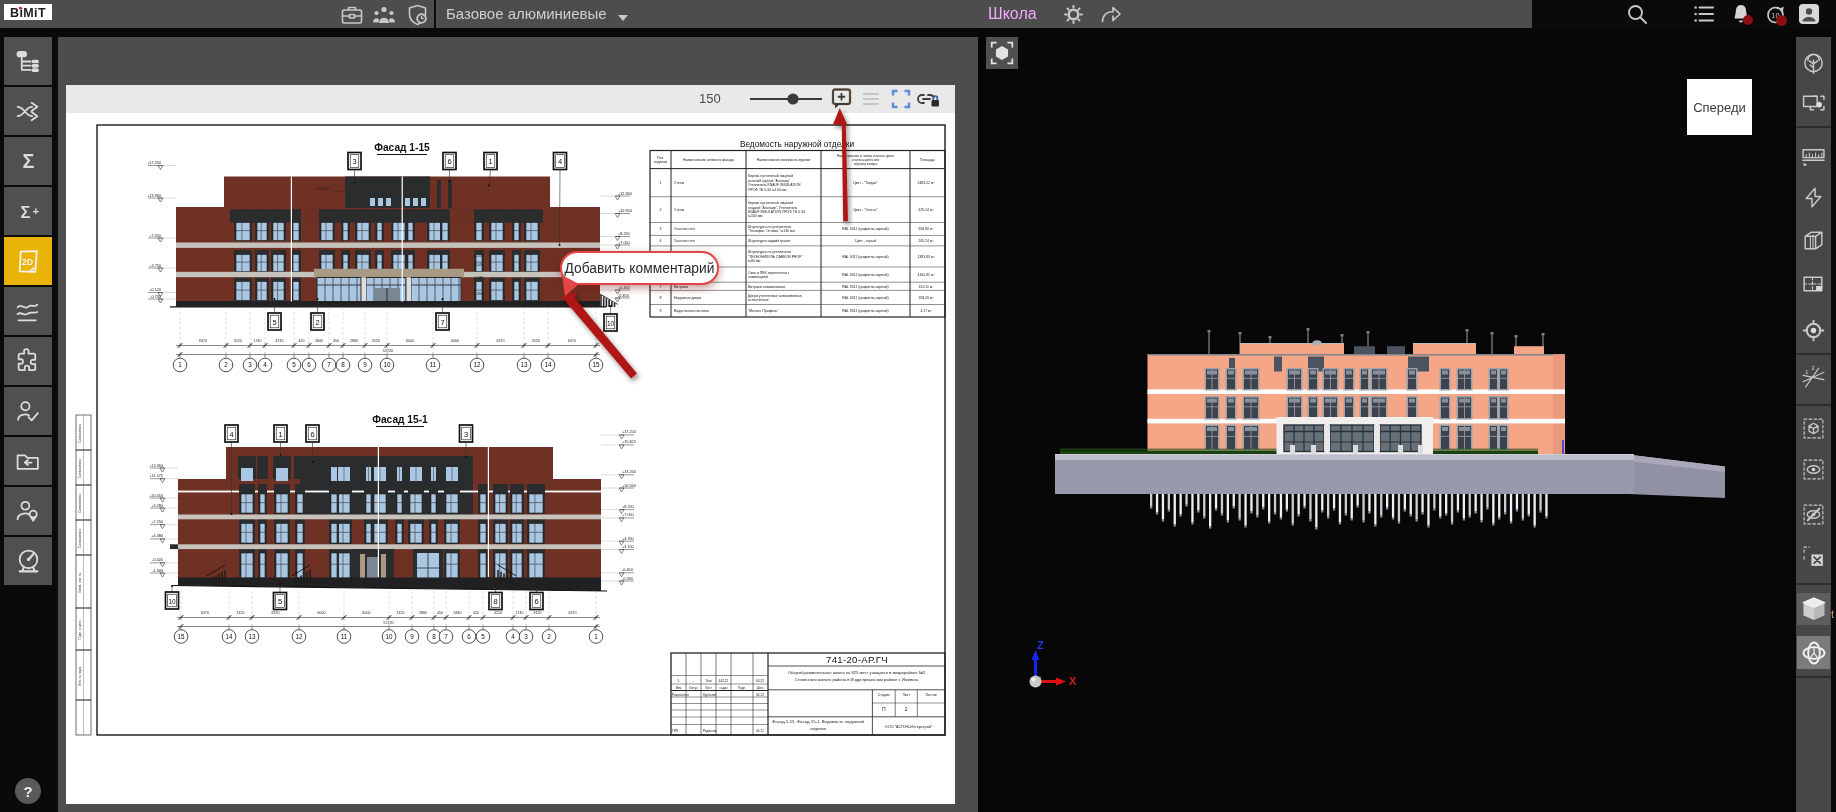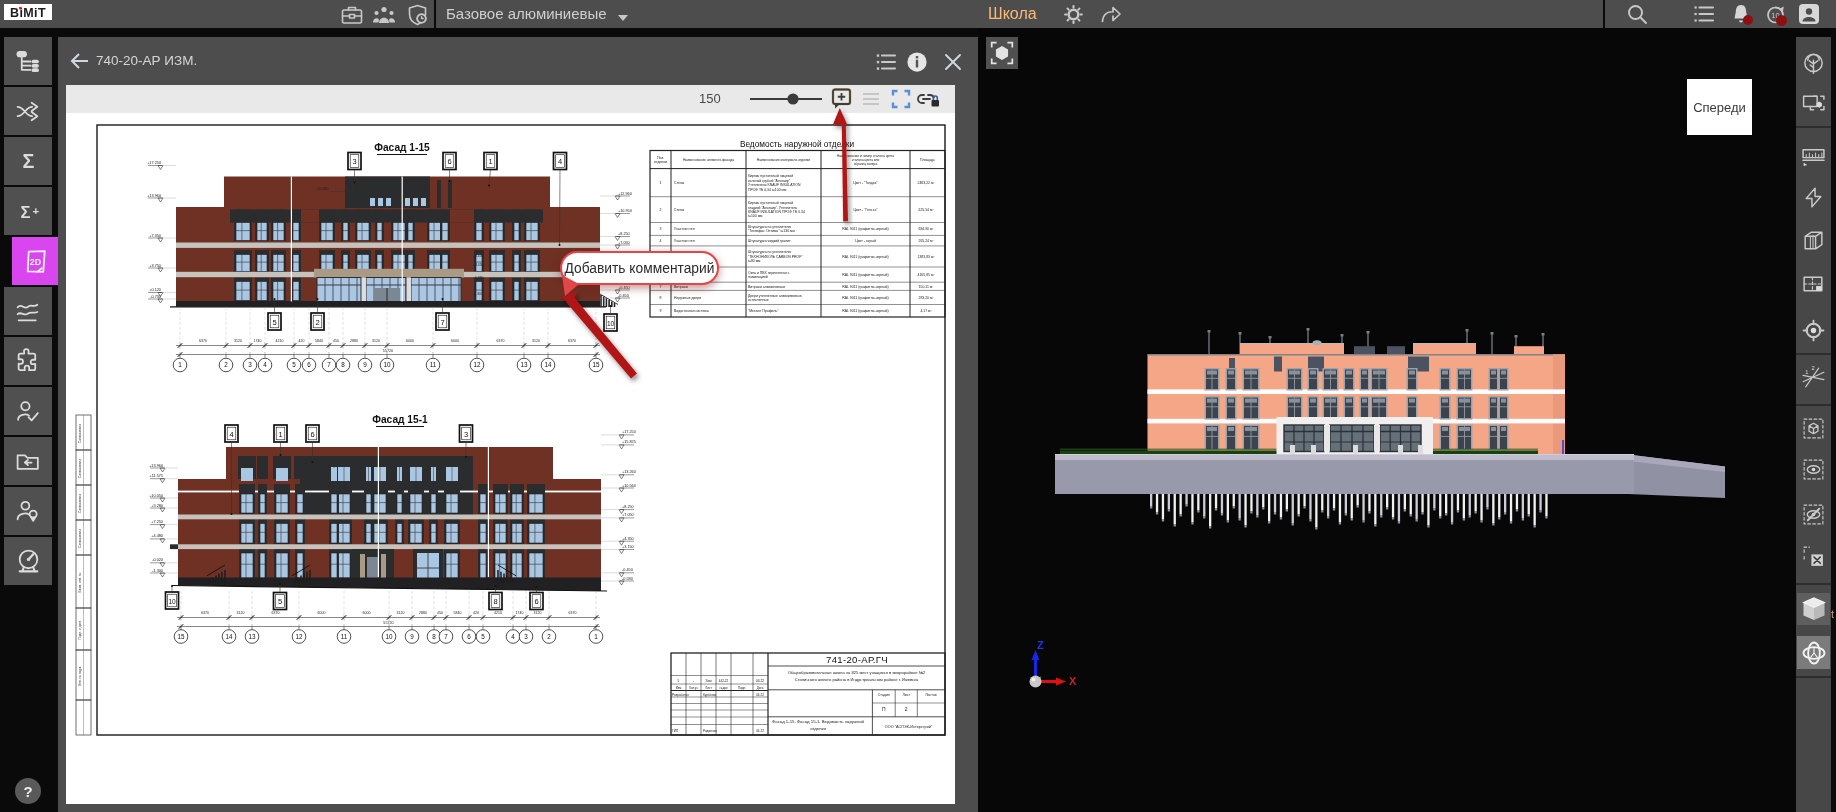--- a/index.html
+++ b/index.html
@@ -1,19 +1,19 @@
 <!DOCTYPE html>
 <html><head><meta charset="utf-8"><style>
 * { box-sizing: border-box; }
 body { margin:0; width:1836px; height:812px; background:#0a0a0a; font-family:"Liberation Sans", sans-serif; overflow:hidden; position:relative; }
 .abs { position:absolute; }
-#topbar { left:0; top:0; width:1836px; height:28px; background:#4d4d4d; }
+#topbar { left:0; top:0; width:1532px; height:28px; background:#4d4d4d; }
 #sidebar { left:0; top:30px; width:57px; height:782px; background:#0a0a0a; }
 .sbtn { position:absolute; left:4px; width:48px; height:48px; background:#505050; display:flex; align-items:center; justify-content:center; }
-.sbtn.act { background:#d946ef;margin-left:8px; }
+.sbtn.act { background:#eab308; }
 #panel { left:58px; top:37px; width:920px; height:775px; background:#4d4d4d; }
 #phead { position:absolute; left:0; top:0; width:100%; height:48px; color:#d9d9d9; }
 #ptool { position:absolute; left:8px; top:48px; width:889px; height:28px; background:#e9e9e9; }
 #page  { position:absolute; left:8px; top:76px; width:889px; height:691px; background:#ffffff; }
 #vp    { left:978px; top:28px; width:858px; height:784px; background:#070707; }
 #rtool { left:1796px; top:37px; width:35px; height:775px; background:#474747; }
 .rbtn { position:absolute; left:0px; width:35px; height:40px; display:flex; align-items:center; justify-content:center; }
 .rsep { position:absolute; left:0; width:35px; height:0; border-top:2px solid #2e2e2e; }
 .ttip { position:absolute; left:560px; top:251px; width:159px; height:34px; white-space:nowrap; background:#fff; border:2.5px solid #e24646; border-radius:17px; box-shadow:0 3px 8px rgba(120,20,20,0.45); color:#2b2b2b; font-size:13.8px; display:flex; align-items:center; justify-content:center; z-index:30; }
 </style></head><body>
@@ -40,21 +40,21 @@
         <path d="M11.5 2.5 L19.5 5 V11 C19.5 16.5 16.5 19.5 11.5 21.5 C6.5 19.5 3.5 16.5 3.5 11 V5 Z"></path>
         <circle cx="15.5" cy="15.5" r="4.3" fill="#4d4d4d"></circle>
         <circle cx="15.5" cy="15.5" r="4.3"></circle>
         <path d="M15.5 13.5 v2 h1.7" stroke-width="1.3"></path>
       </svg></div>
     <div class="abs" style="left:434px;top:0;width:2px;height:28px;background:#0a0a0a;"></div>
     <div class="abs" style="left:446px;top:0;height:28px;line-height:27px;font-size:15px;color:#cfcfcf;">Базовое алюминиевые</div>
     <div class="abs" style="left:616px;top:9px;"><svg width="14" height="10" viewBox="0 0 14 10">
         <polygon points="2,2 12,2 7,8" fill="#c8c8c8"></polygon>
       </svg></div>
-    <div class="abs" style="left:988px;top:0;height:28px;line-height:27px;font-size:16px;color:#fdba74;">Школа</div>
+    <div class="abs" style="left:988px;top:0;height:28px;line-height:27px;font-size:16px;color:#f0abfc;">Школа</div>
     <div class="abs" style="left:1062px;top:3px;"><svg width="23" height="23" viewBox="0 0 24 24" fill="none" stroke="#c8c8c8">
         <circle cx="12" cy="12" r="5" stroke-width="2.6"></circle>
         <rect x="10.9" y="2.2" width="2.2" height="3.6" rx="1" fill="#c8c8c8" stroke="none" transform="rotate(0 12 12)"></rect>
         <rect x="10.9" y="2.2" width="2.2" height="3.6" rx="1" fill="#c8c8c8" stroke="none" transform="rotate(45 12 12)"></rect>
         <rect x="10.9" y="2.2" width="2.2" height="3.6" rx="1" fill="#c8c8c8" stroke="none" transform="rotate(90 12 12)"></rect>
         <rect x="10.9" y="2.2" width="2.2" height="3.6" rx="1" fill="#c8c8c8" stroke="none" transform="rotate(135 12 12)"></rect>
         <rect x="10.9" y="2.2" width="2.2" height="3.6" rx="1" fill="#c8c8c8" stroke="none" transform="rotate(180 12 12)"></rect>
         <rect x="10.9" y="2.2" width="2.2" height="3.6" rx="1" fill="#c8c8c8" stroke="none" transform="rotate(225 12 12)"></rect>
         <rect x="10.9" y="2.2" width="2.2" height="3.6" rx="1" fill="#c8c8c8" stroke="none" transform="rotate(270 12 12)"></rect>
         <rect x="10.9" y="2.2" width="2.2" height="3.6" rx="1" fill="#c8c8c8" stroke="none" transform="rotate(315 12 12)"></rect>
@@ -161,40 +161,20 @@
     <div class="sbtn" style="top:507px;">
       <svg width="27" height="27" viewBox="0 0 26 26" fill="none" stroke="#dcdcdc" stroke-width="1.7" stroke-linecap="round" stroke-linejoin="round">
         <circle cx="13" cy="11" r="8.5"></circle>
         <path d="M13 11 L17.5 6" stroke-width="2.2"></path>
         <circle cx="13" cy="11" r="1.6" fill="#dcdcdc" stroke="none"></circle>
         <path d="M8.5 18.5 L7 22.5 M17.5 18.5 L19 22.5 M4.5 22.5 H21.5" stroke-width="2"></path>
       </svg>
     </div>
   </div>
 <div id="panel" class="abs">
-    <div id="phead">
-      <svg class="abs" style="left:12px;top:15px;" width="20" height="18" viewBox="0 0 20 18" fill="none" stroke="#cfd8e2" stroke-width="2">
-        <path d="M18 9 H2 M9 2 L2 9 L9 16"></path>
-      </svg>
-      <div class="abs" style="left:38px;top:0;height:48px;line-height:47px;font-size:13.5px;color:#d5d5d5;">740-20-АР ИЗМ.</div>
-      <div class="abs" style="left:816px;top:13px;"><svg width="24" height="24" viewBox="0 0 24 24" fill="none" stroke="#c8c8c8" stroke-width="1.6" stroke-linecap="round" stroke-linejoin="round">
-          <path d="M8 5.5 H21 M8 12 H21 M8 18.5 H21" stroke-width="2.1"></path>
-          <rect x="2.8" y="4.4" width="2.4" height="2.4" fill="#c8c8c8" stroke="none"></rect>
-          <rect x="2.8" y="10.9" width="2.4" height="2.4" fill="#c8c8c8" stroke="none"></rect>
-          <rect x="2.8" y="17.4" width="2.4" height="2.4" fill="#c8c8c8" stroke="none"></rect>
-        </svg></div>
-      <div class="abs" style="left:848px;top:14px;"><svg width="22" height="22" viewBox="0 0 24 24">
-          <circle cx="12" cy="12" r="10.5" fill="#e6e6e6"></circle>
-          <rect x="10.7" y="9.5" width="2.6" height="8.5" fill="#555"></rect>
-          <rect x="10.7" y="5.5" width="2.6" height="2.6" fill="#555"></rect>
-        </svg></div>
-      <div class="abs" style="left:883px;top:13px;"><svg width="24" height="24" viewBox="0 0 24 24" fill="none" stroke="#c8c8c8" stroke-width="1.6" stroke-linecap="round" stroke-linejoin="round">
-          <path d="M5 5 L19 19 M19 5 L5 19" stroke="#cfd8e2" stroke-width="1.9"></path>
-        </svg></div>
-    </div>
     <div id="ptool">
       <div class="abs" style="left:633px;top:0;height:22px;line-height:27px;font-size:13px;color:#4a4a4a;">150</div>
       <svg class="abs" style="left:680px;top:0;" width="85" height="28">
         <line x1="4" y1="14" x2="76" y2="14" stroke="#3a3a3a" stroke-width="2.2"></line>
         <circle cx="47" cy="14" r="5.6" fill="#3a3a3a"></circle>
       </svg>
       <div class="abs" style="left:764px;top:2px;"><svg width="23" height="23" viewBox="0 0 23 23" fill="none">
           <rect x="3" y="2.5" width="17" height="14.5" rx="2" stroke="#bf8a45" stroke-width="2.6" opacity="0.65"></rect>
           <rect x="3" y="2.5" width="17" height="14.5" rx="2" stroke="#3d3d3d" stroke-width="1.8"></rect>
           <path d="M5 17 v4.5 l5 -4.5" fill="#3d3d3d"></path>

